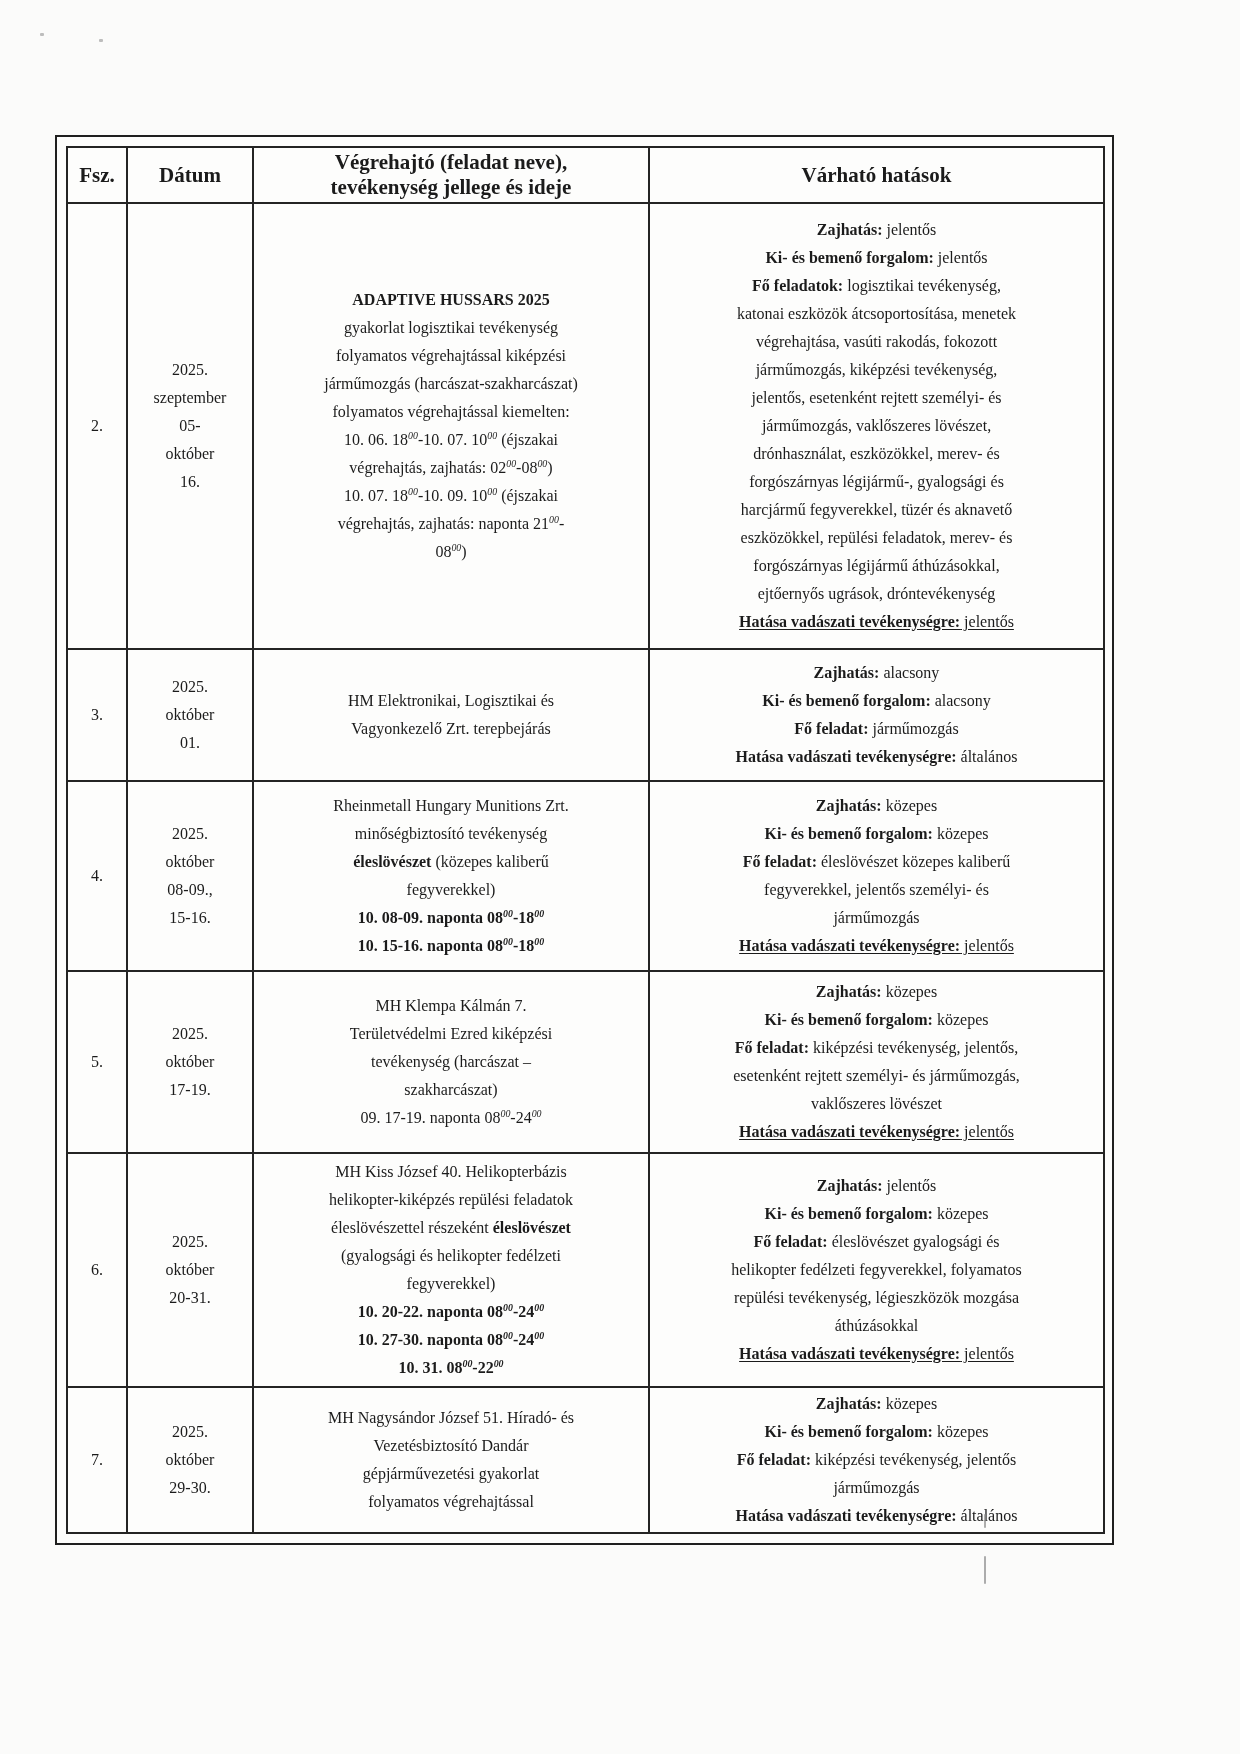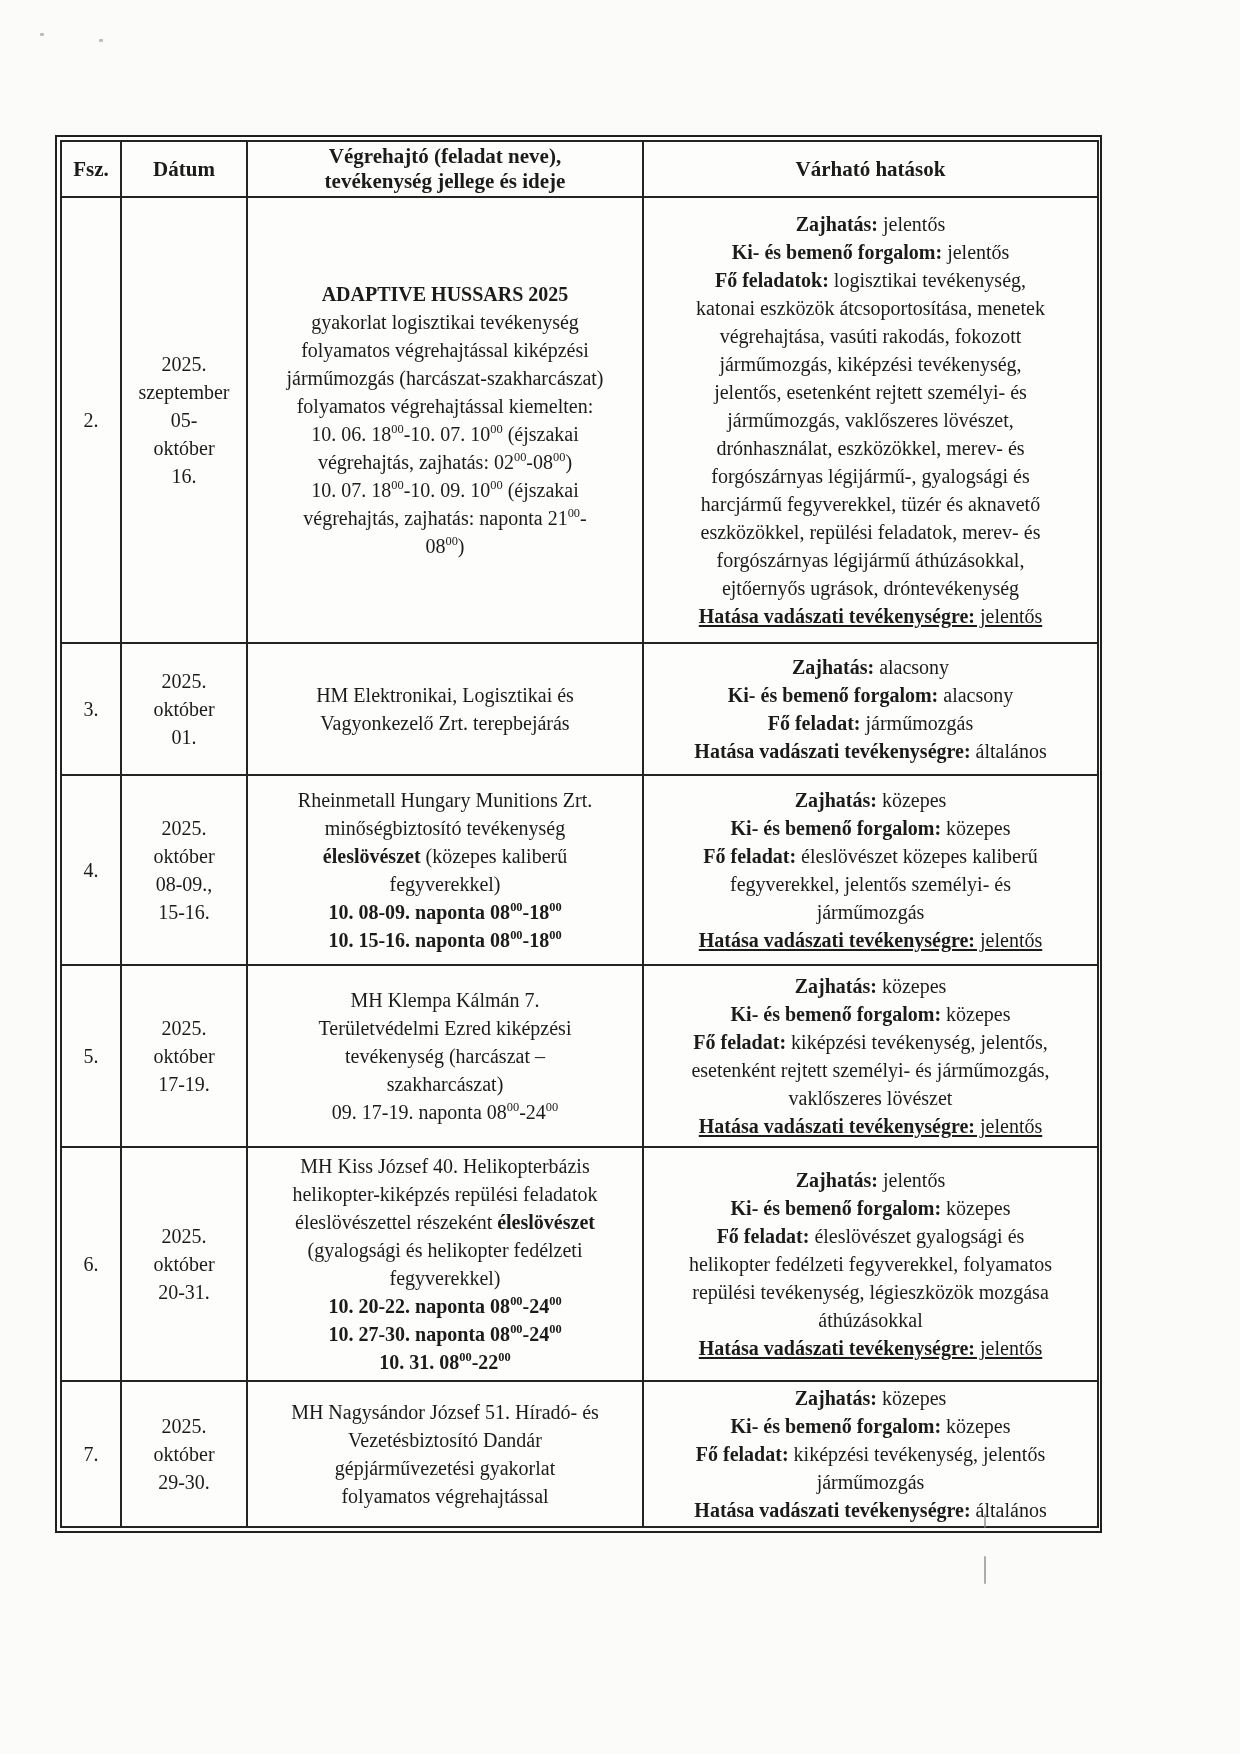--- a/index.html
+++ b/index.html
@@ -9,48 +9,48 @@
     font-family:"Liberation Serif", serif;
     color:#1b1b1b;
     -webkit-font-smoothing:antialiased;
   }
   .page{position:relative;width:1240px;height:1754px;overflow:hidden;}
 
   
   .tablewrap{
     position:absolute;left:55px;top:135px;width:1037px;
     border:2px solid #1f1f1f;
-    padding:3px;
+    padding:9px;
     background:#fdfdfc;
   }
   table{
     border-collapse:collapse;
     table-layout:fixed;
     width:100%;
     background:#fdfdfc;
   }
   th,td{
     border:2px solid #242424;
     vertical-align:middle;
     text-align:center;
     padding:2px 4px;
     overflow:hidden;
   }
   th{
     font-size:21px;
     font-weight:bold;
     height:48px;
   }
-  td{font-size:20px;}
+  td{font-size:16px;}
   .ln{white-space:nowrap;line-height:28px;}
   th .ln{line-height:25px;}
   .b{font-weight:bold;}
   .i{}
   .u{text-decoration:underline;text-underline-offset:2px;}
-  sup{font-size:0.62em;line-height:0;vertical-align:super;}
+  sup{font-size:0.62em;line-height:0;vertical-align:super;font-style:italic;}
   sup.b{font-weight:bold;}
 
   
   tr.r0 td{height:440px;}
   tr.r1 td{height:126px;}
   tr.r2 td{height:184px;}
   tr.r3 td{height:176px;}
   tr.r4 td{height:228px;}
   tr.r5 td{height:138px;}
 

